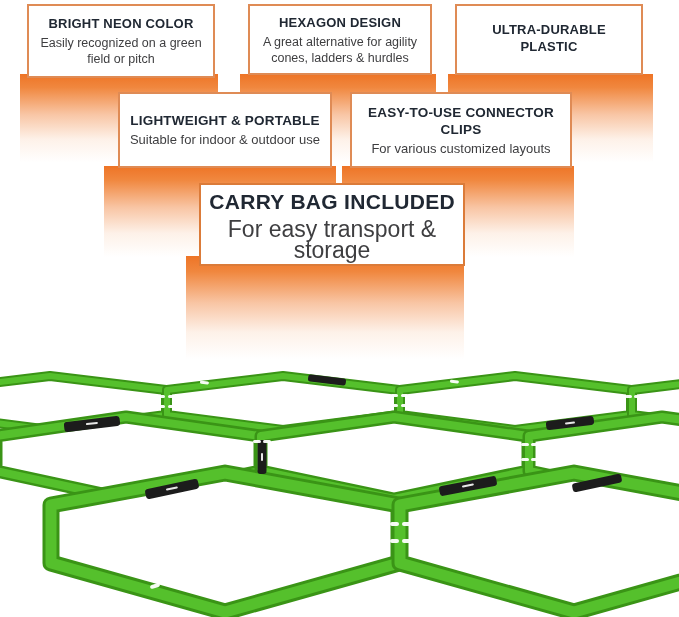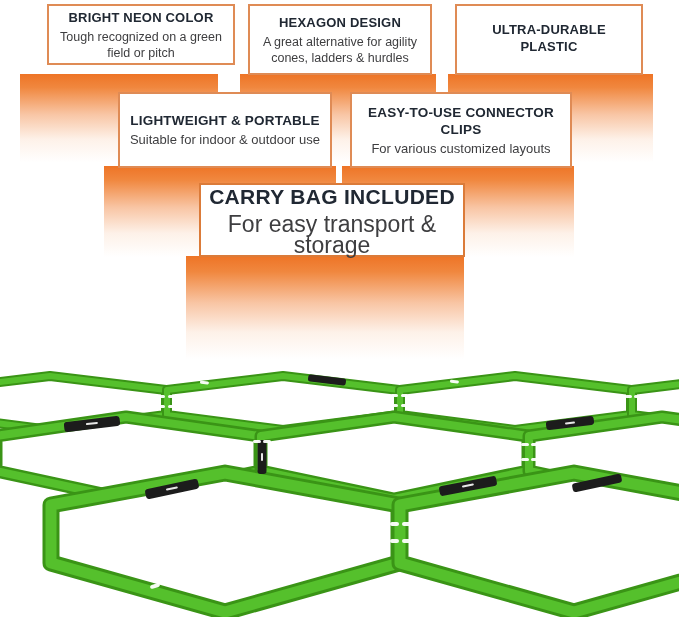--- a/index.html
+++ b/index.html
@@ -39,28 +39,28 @@
     box-sizing:border-box;text-align:center;display:flex;flex-direction:column;
     justify-content:center;padding:6px 8px;
   }
   .callout .t{
     color:var(--title-color);font-weight:bold;font-size:13px;letter-spacing:.2px;
     margin-bottom:3px;line-height:17px;
   }
   .callout .s{
     color:var(--subtitle-color);font-size:12.5px;line-height:16px;font-weight:400;
   }
-  .callout.b1{left:27px;top:4px;width:188px;height:61px;margin-left:20px;}
+  .callout.b1{left:27px;top:4px;width:188px;height:74px;}
   .callout.b2{left:248px;top:4px;width:184px;height:71px;}
   .callout.b3{left:455px;top:4px;width:188px;height:71px;}
   .callout.b4{left:118px;top:92px;width:214px;height:76px;}
   .callout.b5{left:350px;top:92px;width:222px;height:76px;}
   .callout.b4 .t,.callout.b5 .t{font-size:13.5px;}
   .callout.b4 .s,.callout.b5 .s{font-size:13px;}
-  .callout.b6{left:199px;top:183px;width:266px;height:74px;border-color:var(--border-orange-dark);}
+  .callout.b6{left:199px;top:183px;width:266px;height:83px;border-color:var(--border-orange-dark);align-items:flex-end;}
   .callout.b6 .t{font-size:21px;line-height:26px;margin-bottom:4px;letter-spacing:.3px;}
   .callout.b6 .s{font-size:23px;line-height:21px;}
   
   .photo{position:absolute;left:0;top:370px;width:679px;height:247px;}
   .photo svg{display:block;}
   .hex-under{fill:#ffffff;stroke:var(--product-green-dark);stroke-linejoin:round;}
   .hex-top{fill:none;stroke:var(--product-green);stroke-linejoin:round;}
   .clip{fill:var(--clip-color);}
   .slot{fill:#ffffff;opacity:.95;}
   .clipdash{fill:#e8e8e8;}
@@ -72,21 +72,21 @@
 
   <div class="beam g1"></div>
   <div class="beam g2"></div>
   <div class="beam g3"></div>
   <div class="beam g4"></div>
   <div class="beam g5"></div>
   <div class="beam g6"></div>
 
   <div class="callout b1">
     <div class="t">BRIGHT NEON COLOR</div>
-    <div class="s">Tough recognized on a green field or pitch</div>
+    <div class="s">Easily recognized on a green field or pitch</div>
   </div>
   <div class="callout b2">
     <div class="t">HEXAGON DESIGN</div>
     <div class="s">A great alternative for agility cones, ladders &amp; hurdles</div>
   </div>
   <div class="callout b3">
     <div class="t">ULTRA-DURABLE PLASTIC</div>
   </div>
   <div class="callout b5">
     <div class="t">EASY-TO-USE CONNECTOR CLIPS</div>

